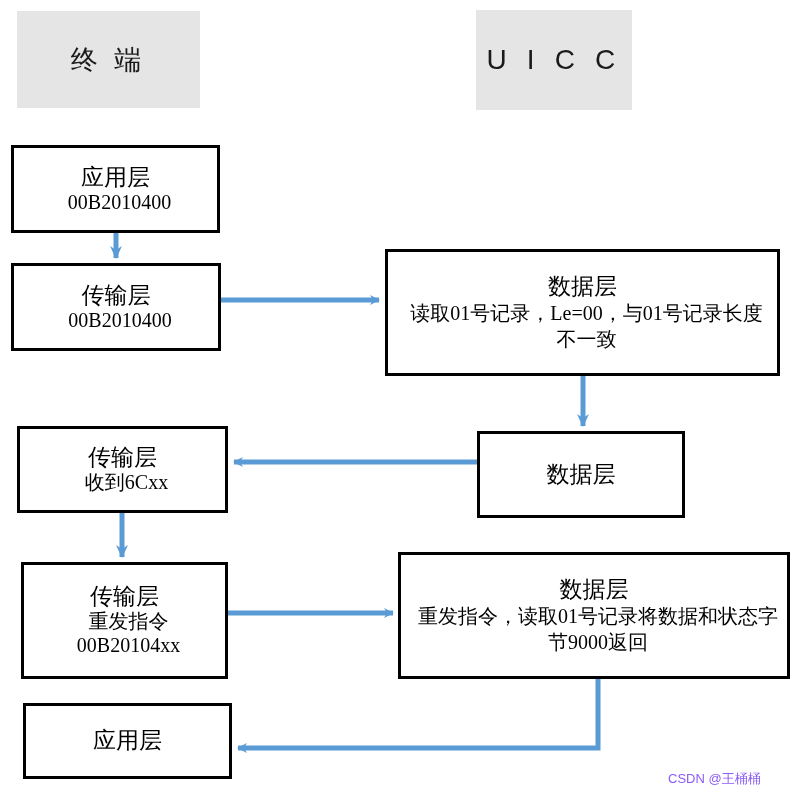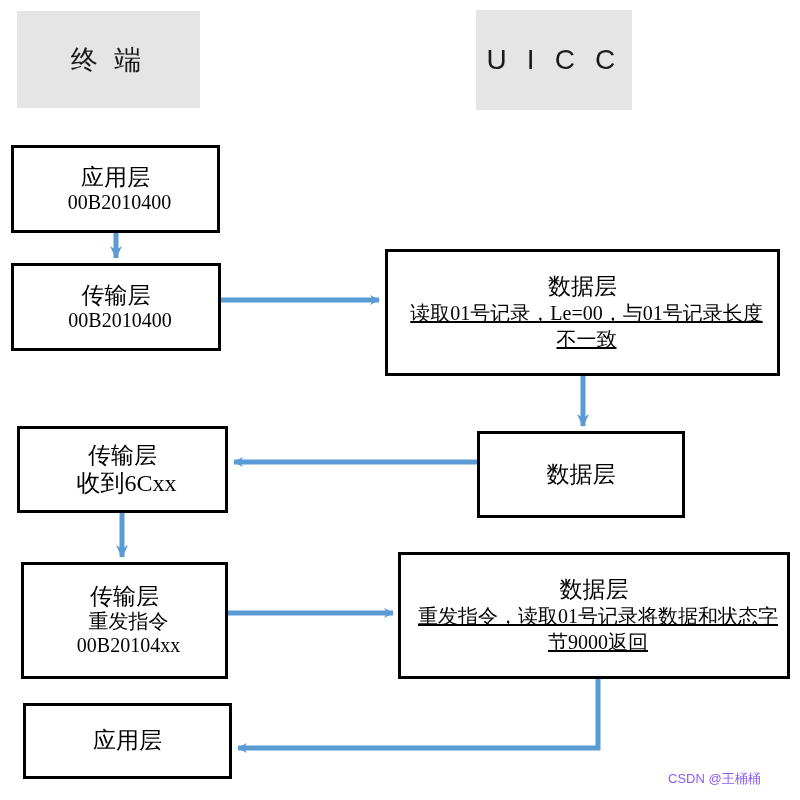--- a/index.html
+++ b/index.html
@@ -68,35 +68,34 @@
   }
   .node .n-line {
     font-size: 20px;
     margin-left: 8px;
   }
   .node.wide .n-title { font-size: 23px; }
   .node.wide .n-line {
     font-size: 20px;
     padding: 0 6px;
     line-height: 1.3;
-    text-decoration: underline;
   }
 
   #node-app-send    { left: 11px;  top: 145px; width: 209px; height: 88px; }
   #node-trans-send  { left: 11px;  top: 263px; width: 210px; height: 88px; }
   #node-trans-recv  { left: 17px;  top: 426px; width: 211px; height: 87px; }
   #node-trans-resend{ left: 21px;  top: 562px; width: 207px; height: 117px; }
   #node-app-recv    { left: 23px;  top: 703px; width: 209px; height: 76px; }
 
   #node-data-read   { left: 385px; top: 249px; width: 395px; height: 127px; }
   #node-data-6cxx   { left: 477px; top: 431px; width: 208px; height: 87px; }
   #node-data-return { left: 398px; top: 552px; width: 392px; height: 127px; }
 
   #node-trans-recv .n-line,
-  #node-app-recv .n-line { font-size: 24px; }
+  #node-app-recv .n-line { font-size: 20px; }
 
   
   #watermark {
     position: absolute;
     left: 668px;
     top: 770px;
     font-size: 13px;
     color: #8b5cf6;
     font-family: "Liberation Sans", "DejaVu Sans", sans-serif;
     white-space: nowrap;

